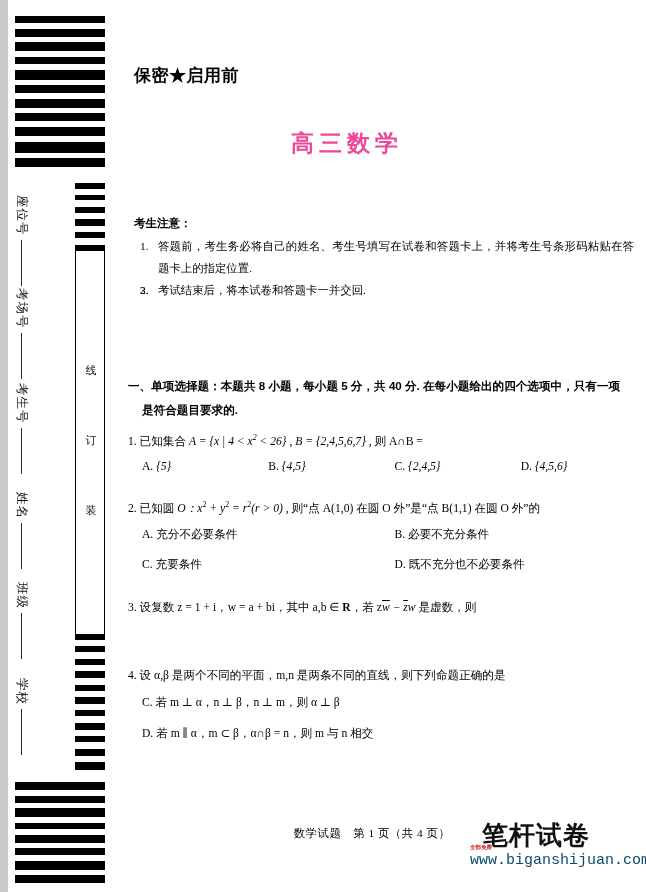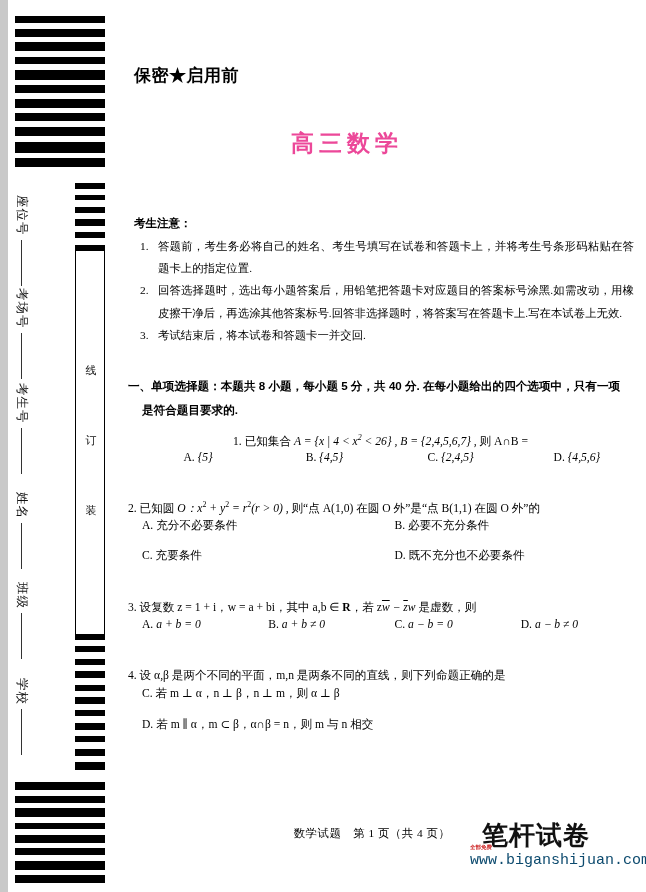--- a/index.html
+++ b/index.html
@@ -202,20 +202,21 @@
     left: 16px;
     width: 505px;
     color: #000;
   }
   .q-stem {
     font-size: 11.6px;
     line-height: 1.6;
     font-family: "Liberation Serif", serif;
   }
   .q-opts {
+    margin-top: 9px;
   }
   .q-opts.row {
     display: flex;
   }
   .q-opts.row .opt {
     width: 25%;
     font-size: 11.6px;
     padding-left: 14px;
     box-sizing: border-box;
   }
@@ -230,21 +231,21 @@
     padding-left: 14px;
     box-sizing: border-box;
     margin-bottom: 15px;
   }
   .q-opts.stack .opt {
     font-size: 11.6px;
     padding-left: 14px;
     margin-bottom: 16px;
   }
 
-  #q1 { top: 432px; text-align: center; }
+  #q1 { top: 432px; }
   #q2 { top: 499px; }
   #q3 { top: 599px; }
   #q4 { top: 667px; }
 
   .mathit { font-style: italic; }
   .ovl {
     text-decoration: overline;
   }
   sup.sq {
     font-size: 0.68em;
@@ -419,21 +420,20 @@
 
     <div class="notice">
       <div class="notice-title">考生注意：</div>
       <ul class="notice-list">
         <li>
           <span class="num">1.</span>
           <span>答题前，考生务必将自己的姓名、考生号填写在试卷和答题卡上，并将考生号条形码粘贴在答题卡上的指定位置.</span>
         </li>
         <li>
           <span class="num">2.</span>
-          <span>回答选择题时，选出每小题答案后，用铅笔把答题卡对应题目的答案标号涂黑.如需改动，用橡皮擦干净后，再选涂其他答案标号.回答非选择题时，将答案写在答题卡上.写在本试卷上无效.</span>
         </li>
         <li>
           <span class="num">3.</span>
           <span>考试结束后，将本试卷和答题卡一并交回.</span>
         </li>
       </ul>
     </div>
 
     <div class="section-head">
       <span>一、单项选择题：本题共 8 小题，每小题 5 分，共 40 分. 在每小题给出的四个选项中，只有一项</span>
@@ -491,38 +491,20 @@
           <span>既不充分也不必要条件</span>
         </div>
       </div>
     </div>
 
     <div class="q" id="q3">
       <div class="q-stem">
         <span>3.</span>
         <span>设复数 z = 1 + i，w = a + bi，其中 a,b ∈ </span><b>R</b><span>，若 z</span><span class="mathit ovl">w</span><span class="mathit"> − </span><span class="mathit ovl">z</span><span class="mathit">w</span><span> 是虚数，则</span>
       </div>
-      <div class="q-opts row">
-        <div class="opt">
-          <span>A.</span>
-          <span class="mathit">a + b = 0</span>
-        </div>
-        <div class="opt">
-          <span>B.</span>
-          <span class="mathit">a + b ≠ 0</span>
-        </div>
-        <div class="opt">
-          <span>C.</span>
-          <span class="mathit">a − b = 0</span>
-        </div>
-        <div class="opt">
-          <span>D.</span>
-          <span class="mathit">a − b ≠ 0</span>
-        </div>
-      </div>
     </div>
 
     <div class="q" id="q4">
       <div class="q-stem">
         <span>4.</span>
         <span>设 α,β 是两个不同的平面，m,n 是两条不同的直线，则下列命题正确的是</span>
       </div>
       <div class="q-opts stack">
         <div class="opt">
           <span>C.</span>

